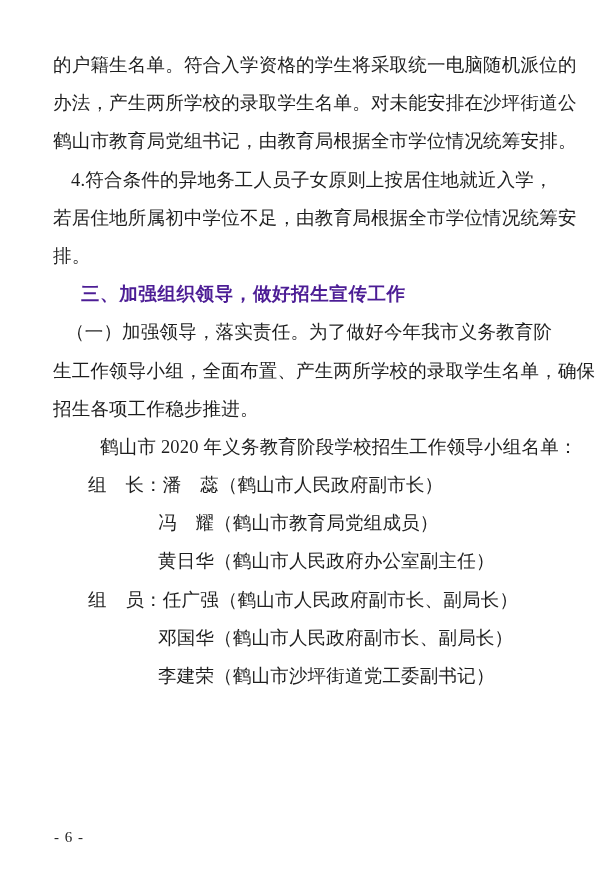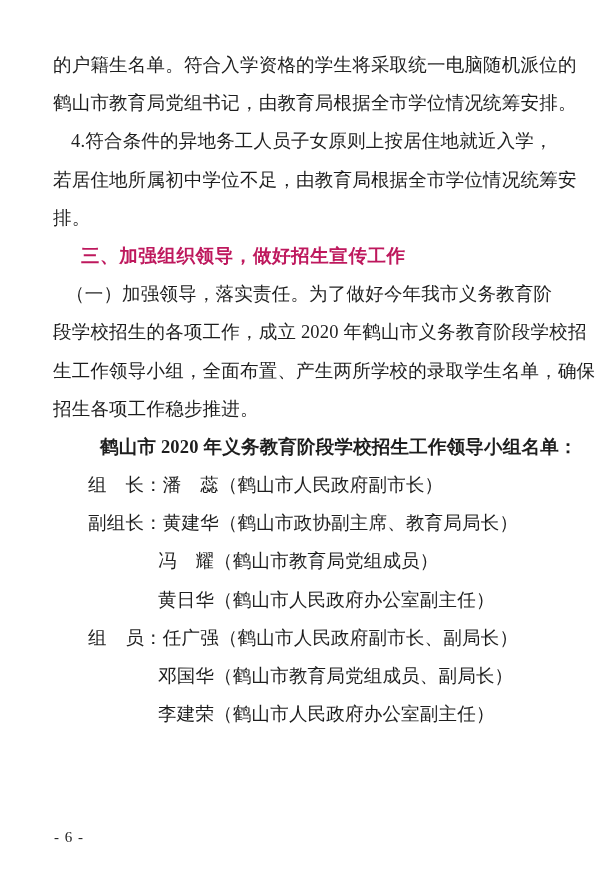--- a/index.html
+++ b/index.html
@@ -26,59 +26,58 @@
   .line {
     height: 38.2px;
     line-height: 38.2px;
     font-size: 18.5px;
     white-space: pre;
     letter-spacing: 0.2px;
   }
   
   .ind-num    { padding-left: 18px; }   
   .ind-paren  { padding-left: 13px; }   
-  .ind-title  { padding-left: 47px; font-weight: bold; }   
+  .ind-title  { padding-left: 47px; }   
   .role       { padding-left: 35px; font-family: Liberation Serif, serif; }   
   .member     { padding-left: 105px; }  
   .heading {
     padding-left: 28px;
     font-weight: 700;
     font-family: "Liberation Sans", "DejaVu Sans", sans-serif;
     letter-spacing: 0.6px;
-    color: #be185d;
+    color: #4c1d95;
   }
   .page-number {
     position: absolute;
     left: 46px;
     top: 828px;
     font-size: 15px;
     line-height: 18px;
     letter-spacing: 1px;
     color: #1e1e1e;
     white-space: pre;
   }
 </style>
 </head>
 <body>
 
 <div class="page">
   <div class="content">
     <div class="line">的户籍生名单。符合入学资格的学生将采取统一电脑随机派位的</div>
+    <div class="line">办法，产生两所学校的录取学生名单。对未能安排在沙坪街道公</div>
     <div class="line">鹤山市教育局党组书记，由教育局根据全市学位情况统筹安排。</div>
     <div class="line ind-num">4.符合条件的异地务工人员子女原则上按居住地就近入学，</div>
     <div class="line">若居住地所属初中学位不足，由教育局根据全市学位情况统筹安</div>
     <div class="line">排。</div>
     <div class="line heading">三、加强组织领导，做好招生宣传工作</div>
     <div class="line ind-paren">（一）加强领导，落实责任。为了做好今年我市义务教育阶</div>
-    <div class="line">段学校招生的各项工作，成立 2020 年鹤山市义务教育阶段学校招</div>
     <div class="line">生工作领导小组，全面布置、产生两所学校的录取学生名单，确保</div>
     <div class="line">招生各项工作稳步推进。</div>
     <div class="line ind-title">鹤山市 2020 年义务教育阶段学校招生工作领导小组名单：</div>
     <div class="line role">组　长：潘　蕊（鹤山市人民政府副市长）</div>
-    <div class="line role">副组长：黄建华（鹤山市政协副主席、教育局局长）</div>
     <div class="line member">冯　耀（鹤山市教育局党组成员）</div>
     <div class="line member">黄日华（鹤山市人民政府办公室副主任）</div>
     <div class="line role">组　员：任广强（鹤山市人民政府副市长、副局长）</div>
-    <div class="line member">邓国华（鹤山市教育局党组成员、副局长）</div>
-    <div class="line member">李建荣（鹤山市人民政府办公室副主任）</div>
+    <div class="line member">邓国华（鹤山市人民政府副市长、副局长）</div>
+    <div class="line member">李建荣（鹤山市沙坪街道党工委副书记）</div>
   </div>
   <div class="page-number">- 6 -</div>
 </div>
 
 </body></html>

